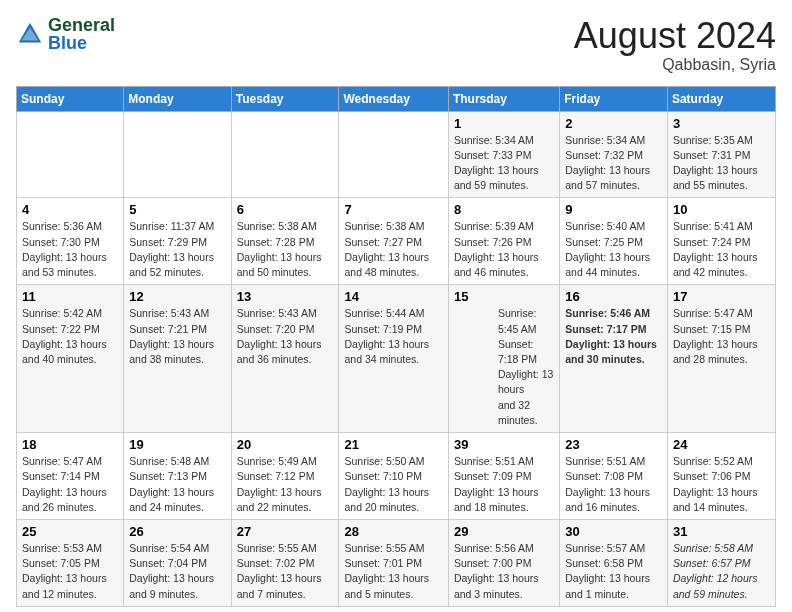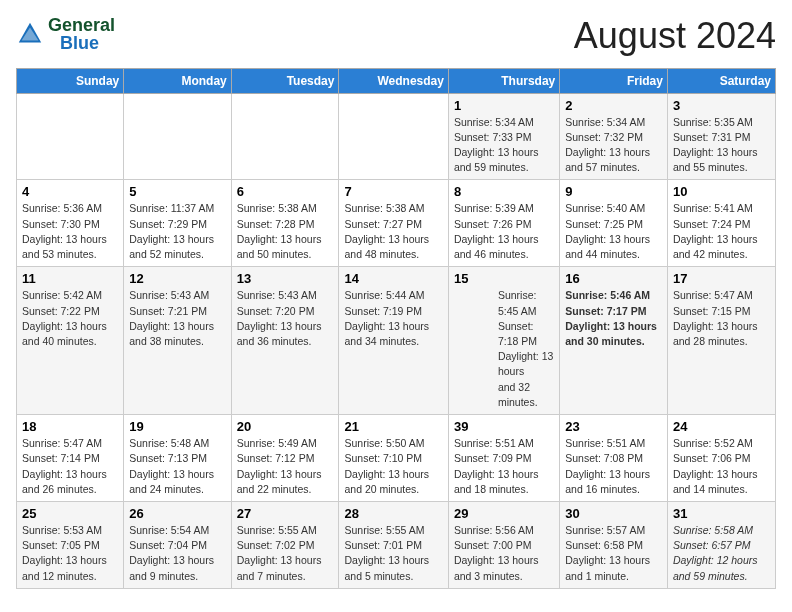--- a/index.html
+++ b/index.html
@@ -20,21 +20,21 @@
       display: flex;
       align-items: center;
       gap: 4px;
     }
     .logo-text {
       font-size: 18px;
       font-weight: bold;
       line-height: 1;
     }
     .logo-general { color: #14532d; }
-    .logo-blue { color: #1a6fbb; margin-left: 12px; }
+    .logo-blue { color: #1a6fbb; }
     .logo-icon {
       width: 28px;
       height: 28px;
     }
     .title-block {
       text-align: right;
     }
     .month-year {
       font-size: 36px;
       font-weight: 300;
@@ -47,21 +47,21 @@
     }
     table {
       width: 100%;
       border-collapse: collapse;
       font-size: 10.5px;
     }
     thead tr th {
       background-color: #2b7fd4;
       color: #fff;
       padding: 5px 4px;
-      text-align: right;
+      text-align: left;
       font-weight: bold;
       font-size: 12px;
       border: 1px solid #aaa;
     }
     tbody tr td {
       border: 1px solid #ccc;
       vertical-align: top;
       padding: 4px 5px;
       width: 113px;
       height: 80px;
@@ -96,20 +96,21 @@
     </svg>
     <div>
       <div class="logo-text">
         <span class="logo-general">General</span><br>
         <span class="logo-blue">Blue</span>
       </div>
     </div>
   </div>
   <div class="title-block">
     <div class="month-year">August 2024</div>
+    <div class="location">Qabbasin, Syria</div>
   </div>
 </div>
 
 <table>
   <thead>
     <tr>
     <th>Sunday</th>
         <th>Monday</th>
         <th>Tuesday</th>
         <th>Wednesday</th>

